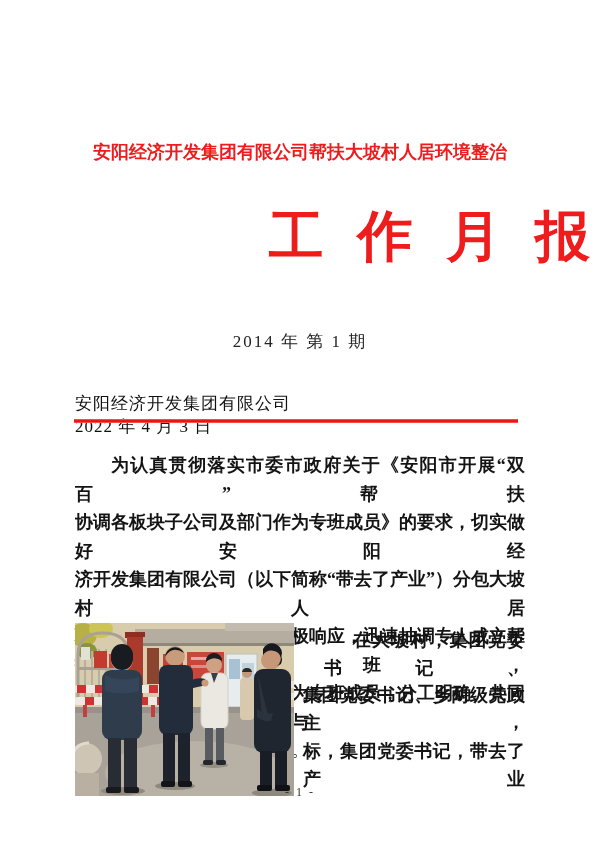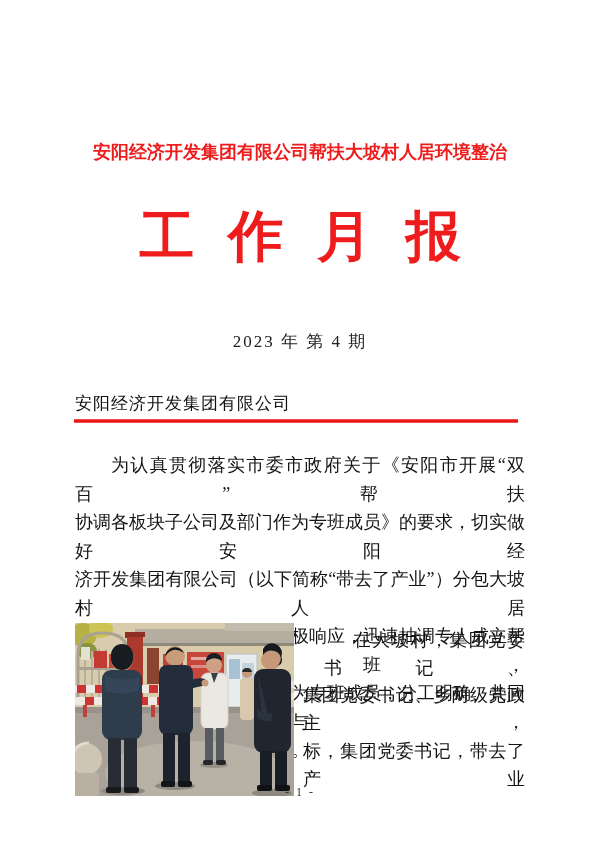--- a/index.html
+++ b/index.html
@@ -17,21 +17,21 @@
   }
   .doc-title {
     position: absolute; top: 140px; left: 0; right: 0;
     text-align: center;
     font-size: 18px; font-weight: 700;
     color: #ee1c1c;
     letter-spacing: 0px;
   }
   .masthead {
     position: absolute; top: 200px; left: 0; right: 0;
-    text-align: center;
+    text-align: right;
     font-size: 55px; font-weight: 700;
     color: #ee1c1c;
     letter-spacing: 10px; padding-left: 10px;
     line-height: 74px;
     white-space: nowrap;
   }
   .issue-line {
     position: absolute; top: 330px; left: 0; right: 0;
     text-align: center;
     font-size: 17px;
@@ -46,21 +46,21 @@
   .byline .publisher { letter-spacing: 1px; }
   .byline .date { margin-right: 26px; letter-spacing: 1px; }
   .red-rule {
     position: absolute; top: 419px; left: 74px; width: 444px; height: 4px;
     background: linear-gradient(to bottom, #ff6a6a 0%, #ee1c1c 30%, #e01414 70%, #ff7a7a 100%);
   }
   .para1 {
     position: absolute; top: 451px; left: 75px; width: 450px;
     font-size: 18px; line-height: 28.5px; color: #141414;
   }
-  .jline { text-align: justify; text-align-last: justify; }
+  .jline { text-align: justify; text-align-last: justify; font-weight: bold; }
   .lline { text-align: left; }
   .indent { text-indent: 2em; }
   .media-block {
     position: absolute; top: 622px; left: 75px; width: 450px; height: 176px;
   }
   .photo {
     position: absolute; top: 1px; left: 0; width: 219px; height: 173px;
     display: block;
   }
   .para2 {
@@ -77,24 +77,25 @@
 </style>
 </head>
 <body>
 
 <div class="page">
 
   <div class="doc-title">安阳经济开发集团有限公司帮扶大坡村人居环境整治</div>
 
   <div class="masthead">工 作 月 报</div>
 
-  <div class="issue-line">2023 年  第 4 期</div>
+  <div class="issue-line">2014 年  第 1 期</div>
 
   <div class="byline">
     <span class="publisher">安阳经济开发集团有限公司</span>
+    <span class="date">2022 年 4 月 3 日</span>
   </div>
 
   <div class="red-rule"></div>
 
   <div class="para1">
     <div class="jline indent">为认真贯彻落实市委市政府关于《安阳市开展“双百”帮扶</div>
     <div class="jline">协调各板块子公司及部门作为专班成员》的要求，切实做好安阳经</div>
     <div class="jline">济开发集团有限公司（以下简称“带去了产业”）分包大坡村人居</div>
     <div class="jline">环境治理工作，经开集团积极响应，迅速抽调专人成立帮扶专班，</div>
     <div class="jline">协调各板块子公司及部门作为专班成员，分工明确、共同参与，</div>

